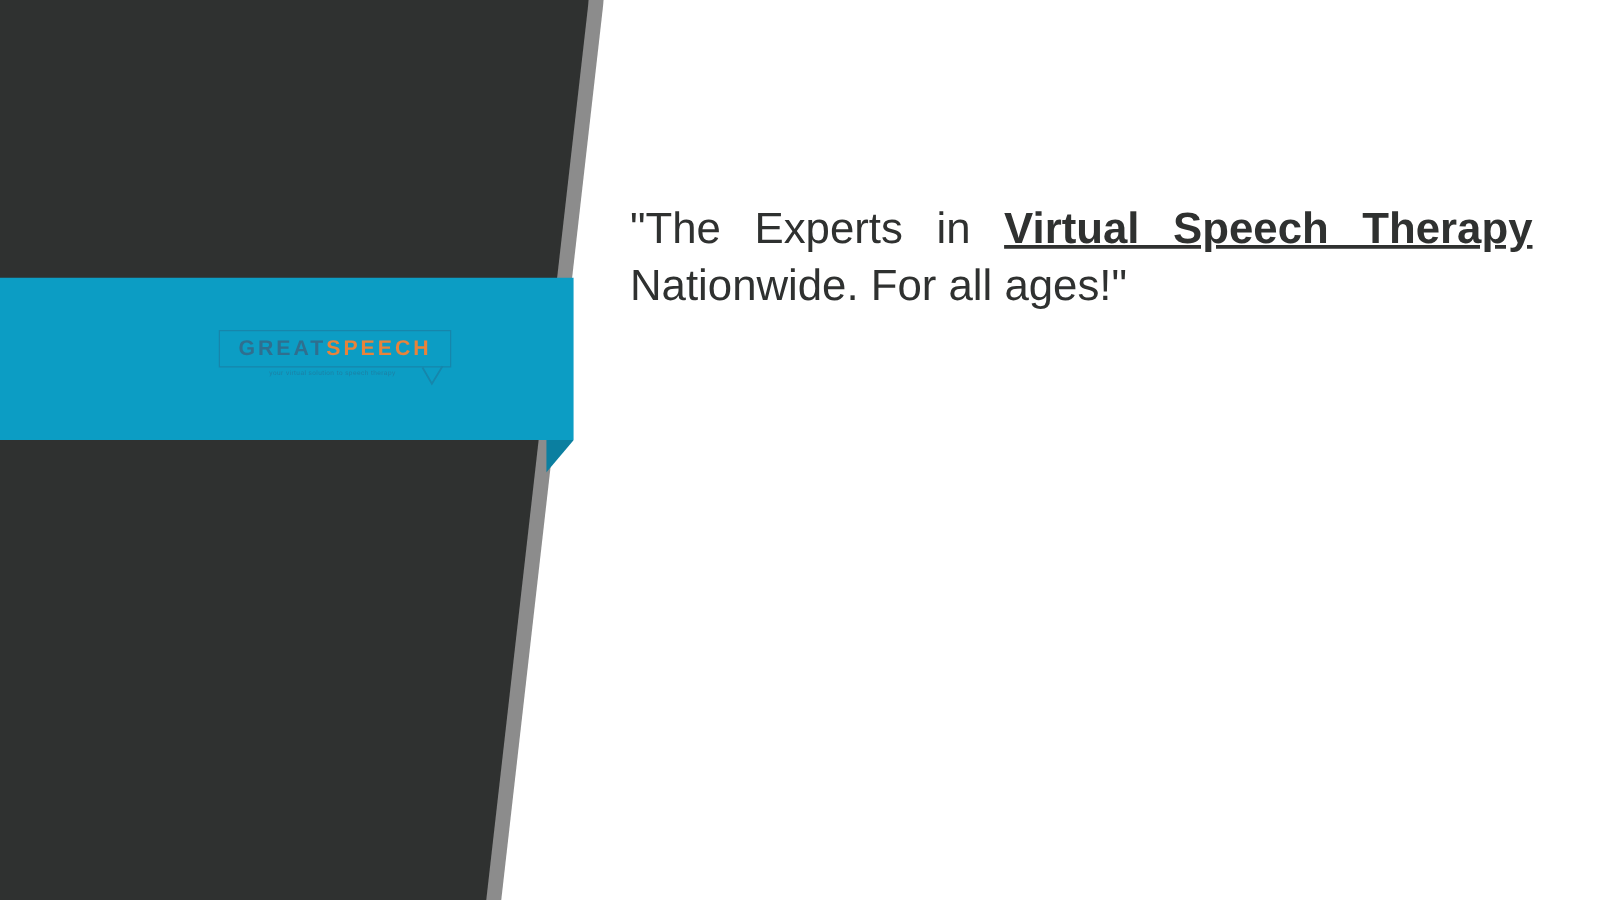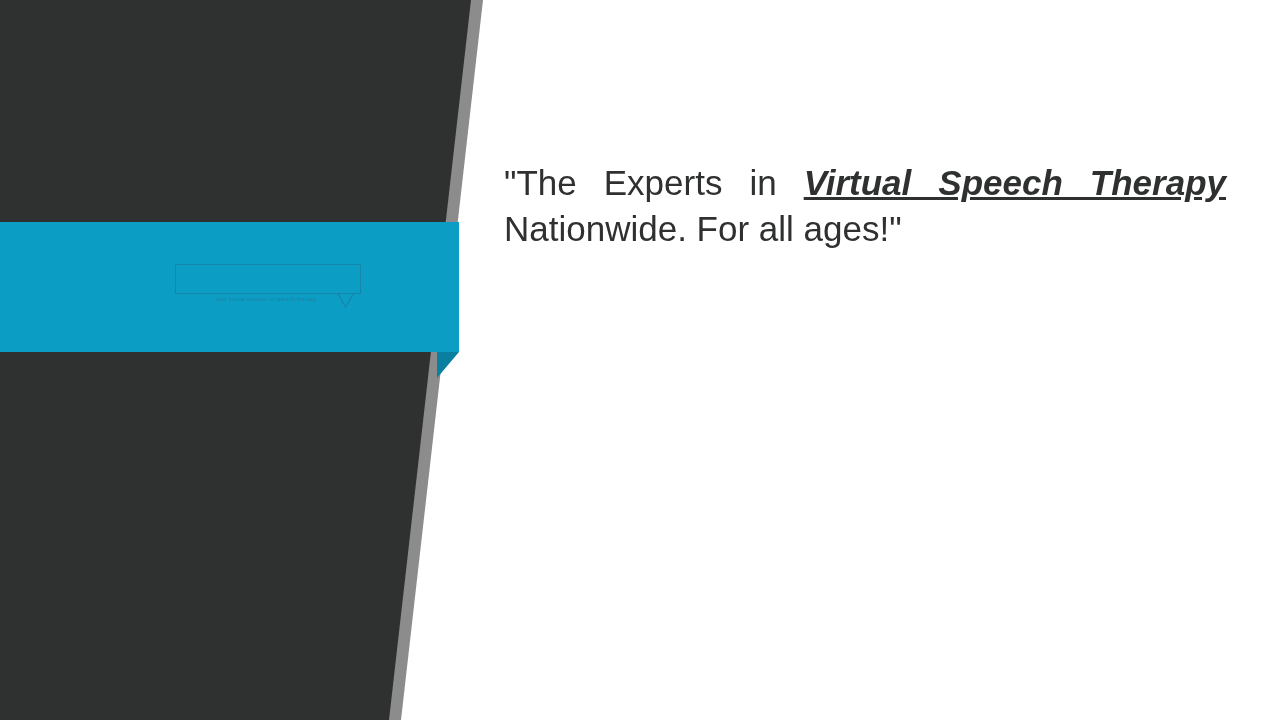--- a/index.html
+++ b/index.html
@@ -133,40 +133,40 @@
     width: 722px;
     color: #2f3130;
     font-size: 35px;
     line-height: 1.32;
     text-align: justify;
     -moz-text-align-last: left;
     text-align-last: left;
   }
   .headline .emph {
     font-weight: 700;
-    font-style: italic;
     text-decoration: underline;
   }
   .headline .ln1 { display: block; text-align: justify; text-align-last: justify; -moz-text-align-last: justify; }
   .headline .ln2 { display: block; text-align: left; text-align-last: left; -moz-text-align-last: left; }
 </style>
 </head>
 <body>
 
 <div id="slide">
 
   <div class="panel-group">
     <div class="grey-stripe"></div>
     <div class="dark-panel"></div>
     <div class="band-fold"></div>
     <div class="teal-band"></div>
   </div>
 
   <div class="logo-wrap">
     <div class="logo-box"></div>
+    <div class="logo-word"><span class="logo-great">GREAT</span><span class="logo-speech">SPEECH</span></div>
     <div class="logo-tagline">your virtual solution to speech therapy</div>
     <div class="logo-check">
       <svg width="18" height="18" viewBox="0 0 18 18" aria-hidden="true">
         <path d="M1 2 L8.5 15 L17 1" fill="none" stroke="#1686ab" stroke-width="1.4"></path>
       </svg>
     </div>
   </div>
 
   <div class="headline">
     <span class="ln1"><span>"The Experts in </span><span class="emph">Virtual Speech Therapy</span></span>

